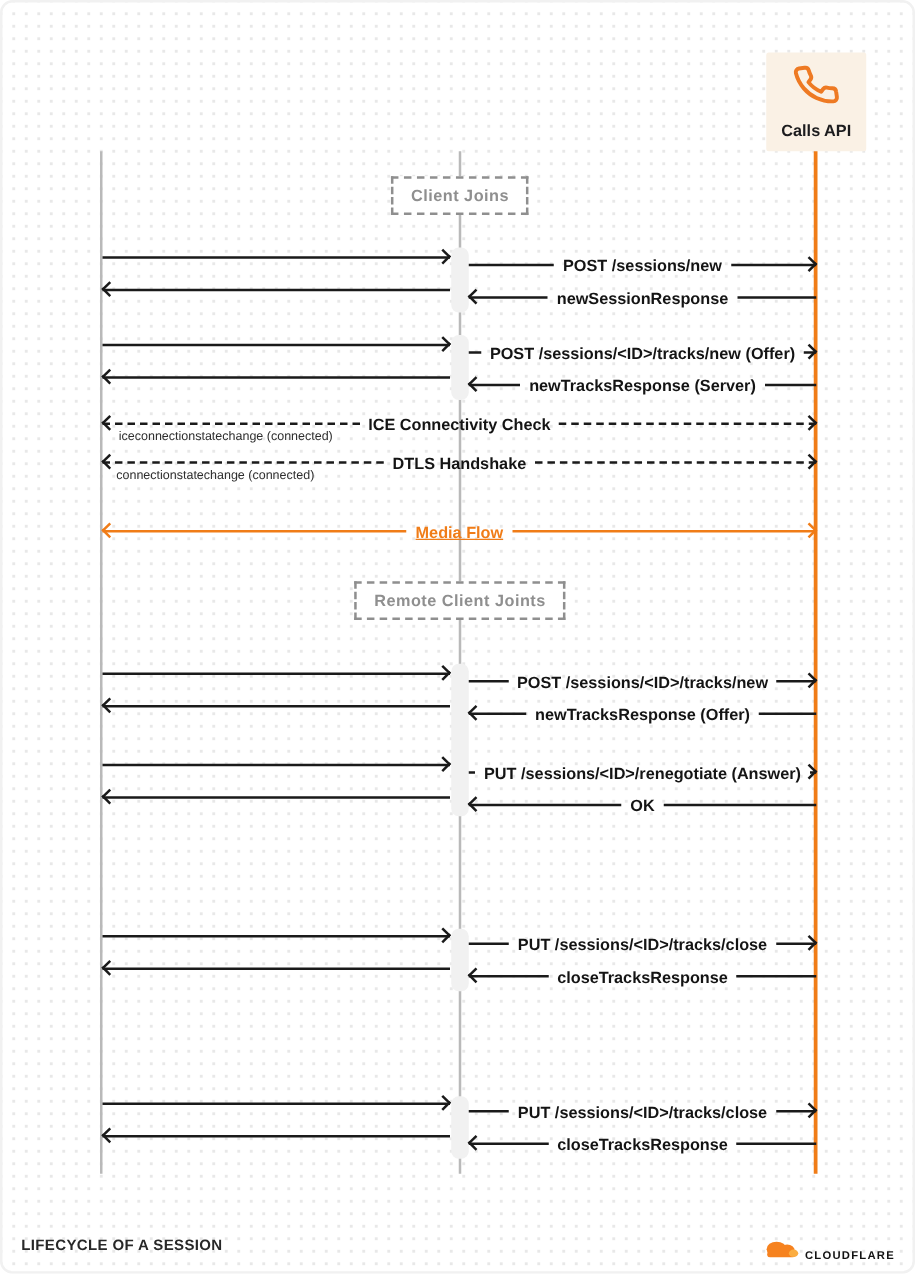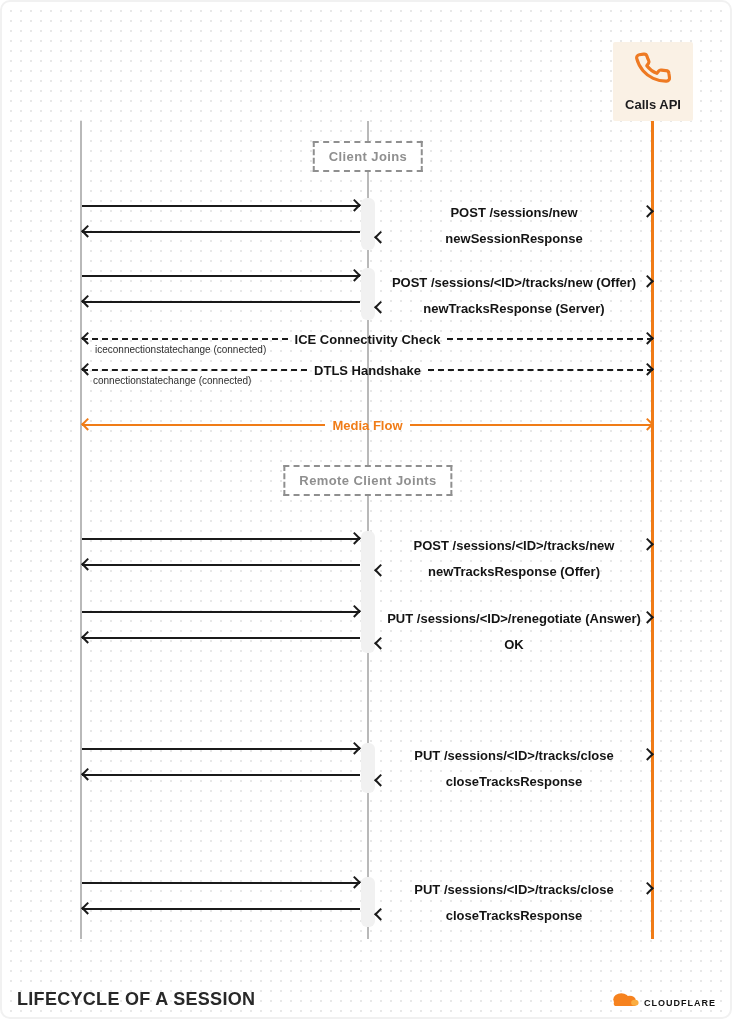--- a/index.html
+++ b/index.html
@@ -34,35 +34,35 @@
     padding:7px 14px; line-height:1;
   }
   
   .msg { position:absolute; height:20px; display:flex; align-items:center; color:#1a1a1a; }
   .msg .ln { flex:1; height:0; border-top:2.5px solid currentColor; }
   .msg.dashed .ln { border-top-style:dashed; }
   .msg .lbl {
     padding:0 7px; font-size:13px; font-weight:700; white-space:nowrap;
     color:#141414; line-height:1;
   }
-  .msg.orange { color:#f07c17; }
+  .msg.orange { color:#f07c17;text-decoration:underline; }
   .msg.orange .lbl { color:#f07c17; }
   .chev {
     position:absolute; top:50%; width:9px; height:9px;
     border-top:2.5px solid currentColor; border-right:2.5px solid currentColor;
   }
   .chev.r { right:1px; transform:translateY(-58%) rotate(45deg); }
   .chev.l { left:1px; transform:translateY(-58%) rotate(-135deg); }
   .seg-l { left:80px; width:278px; }
-  .seg-r { left:373px; width:278px;flex-direction:column; }
+  .seg-r { left:373px; width:278px; }
   .seg-full { left:80px; width:571px; }
   
   .note { position:absolute; font-size:10px; color:#2e2e2e; white-space:nowrap; line-height:1; }
   
-  .title { position:absolute; left:15px; top:987px; font-size:18px; font-weight:700; letter-spacing:0.3px; color:#282828; }
+  .title { position:absolute; left:15px; top:987px; font-size:12px; font-weight:700; letter-spacing:0.3px; color:#282828; }
   .logo { position:absolute; right:14px; top:988px; display:flex; align-items:flex-end; gap:4px; }
   .logo .word { font-size:9px; font-weight:800; letter-spacing:1px; color:#121212; padding-bottom:2px; }
 </style>
 </head>
 <body>
 
 <div class="stage">
 
   <div class="actor calls" style="left:611px">
     <span>

